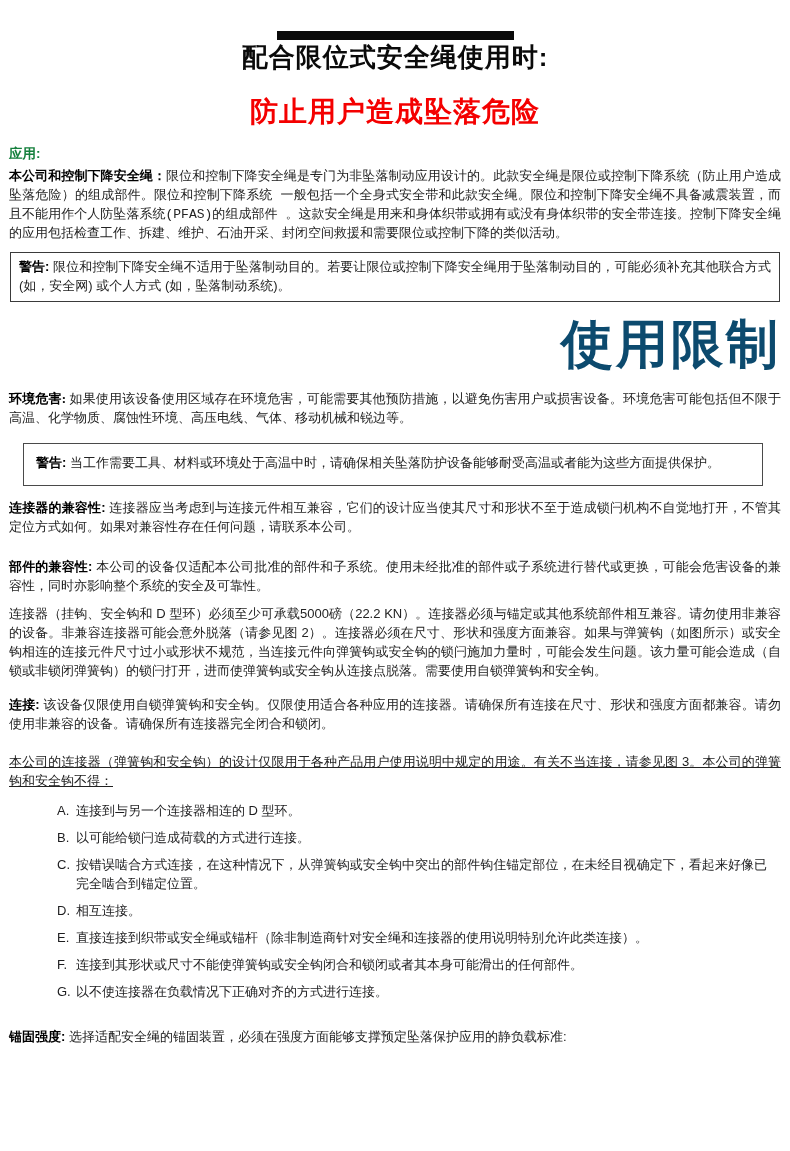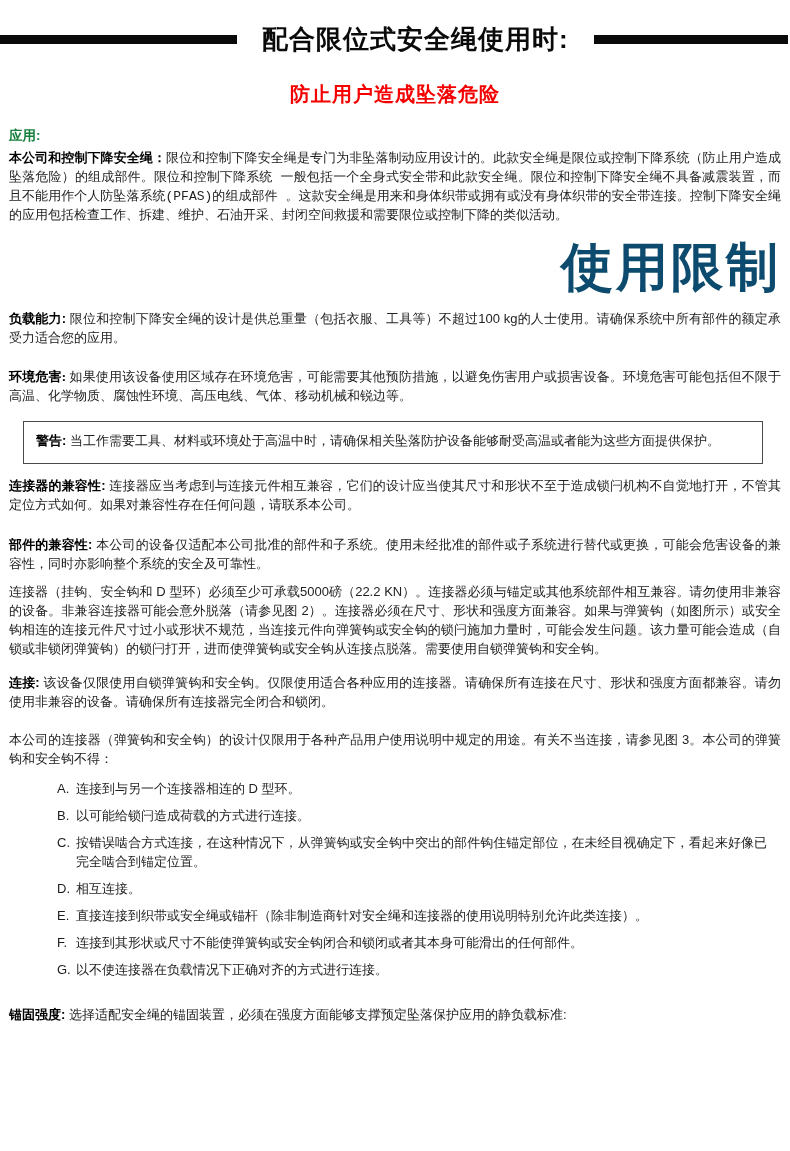--- a/index.html
+++ b/index.html
@@ -10,35 +10,36 @@
     font-family: "Liberation Sans", sans-serif;
     color: #1d1d1f;
     overflow: hidden;
     position: relative;
   }
   .doc { width: 790px; height: 1151px; }
 
   
   .header-row {
     display: flex; align-items: center;
-    padding-top: 22px;
+    padding-top: 31px;
+    flex-direction: column;
   }
   .rule { height: 9px; background: #0a0a0a; }
   .rule-left { width: 237px; }
   .rule-right { flex: 1; margin-right: 2px; }
   .page-title {
     font-size: 26px; font-weight: bold; color: #0a0a0a;
     white-space: nowrap; margin: 0 25px; letter-spacing: 1px;
   }
 
   
   .banner {
     margin-top: 18px;
     text-align: center;
-    font-size: 20px; font-weight: bold;
+    font-size: 28px; font-weight: bold;
     line-height: 38px;
     color: #f40000;
     letter-spacing: 1px;
   }
 
   
   .content { padding: 0 9px 0 9px; }
   .para { font-size: 13px; line-height: 19px; color: #222; text-align: justify; }
   .lbl { font-weight: bold; color: #000; }
   .sec-heading { font-weight: bold; font-size: 13.5px; color: #15803d; }
@@ -67,21 +68,21 @@
   .warn-box2 {
     margin: 16px 18px 0 14px;
     border: 1px solid #4a4a4a;
     padding: 9px 28px 13px 12px;
   }
 
   .parts-para { margin-top: 21px; }
   .conn-compat-para { margin-top: 12px; }
   .conn-strength-para { margin-top: 9px; }
   .making-conn-para { margin-top: 15px; }
-  .rules-intro { margin-top: 19px; }
+  .rules-intro { margin-top: 19px; text-decoration: underline; }
 
   .rules-list { margin-top: 11px; padding-left: 48px; padding-right: 14px; }
   .rule-item {
     display: flex;
     margin-top: 8px;
     font-size: 13px; line-height: 19px;
   }
   .rule-letter { flex: 0 0 19px; }
   .rule-text { flex: 1; text-align: justify; }
 
@@ -100,24 +101,26 @@
 
   <div class="banner">
     <div>防止用户造成坠落危险</div>
   </div>
 
   <div class="content">
 
     <div class="sec-heading app-heading">应用:</div>
     <p class="para app-para"><span class="lbl">本公司和控制下降安全绳：</span><span>限位和控制下降安全绳是专门为非坠落制动应用设计的。此款安全绳是限位或控制下降系统（防止用户造成坠落危险）的组成部件。限位和控制下降系统 一般包括一个全身式安全带和此款安全绳。限位和控制下降安全绳不具备减震装置，而且不能用作个人防坠落系统(PFAS)的组成部件 。这款安全绳是用来和身体织带或拥有或没有身体织带的安全带连接。控制下降安全绳的应用包括检查工作、拆建、维护、石油开采、封闭空间救援和需要限位或控制下降的类似活动。</span></p>
 
+    <div class="warn-box1">
+      <p class="para"><span class="lbl">警告:</span> <span>限位和控制下降安全绳不适用于坠落制动目的。若要让限位或控制下降安全绳用于坠落制动目的，可能必须补充其他联合方式 (如，安全网) 或个人方式 (如，坠落制动系统)。</span></p>
+    </div>
 
     <div class="usage-title">使用限制</div>
 
-    <p class="para load-para"><span class="lbl">负载能力:</span> <span>限位和控制下降安全绳的设计是供总重量（包括衣服、工具等）不超过100 kg的人士使用。请确保系统中所有部件的额定承受力适合您的应用。</span></p>
 
     <p class="para env-para"><span class="lbl">环境危害:</span> <span>如果使用该设备使用区域存在环境危害，可能需要其他预防措施，以避免伤害用户或损害设备。环境危害可能包括但不限于高温、化学物质、腐蚀性环境、高压电线、气体、移动机械和锐边等。</span></p>
 
     <div class="warn-box2">
       <p class="para"><span class="lbl">警告:</span> <span>当工作需要工具、材料或环境处于高温中时，请确保相关坠落防护设备能够耐受高温或者能为这些方面提供保护。</span></p>
     </div>
 
     <p class="para conn-compat-para"><span class="lbl">连接器的兼容性:</span> <span>连接器应当考虑到与连接元件相互兼容，它们的设计应当使其尺寸和形状不至于造成锁闩机构不自觉地打开，不管其定位方式如何。如果对兼容性存在任何问题，请联系本公司。</span></p>
 
     <p class="para parts-para"><span class="lbl">部件的兼容性:</span> <span>本公司的设备仅适配本公司批准的部件和子系统。使用未经批准的部件或子系统进行替代或更换，可能会危害设备的兼容性，同时亦影响整个系统的安全及可靠性。</span></p>

